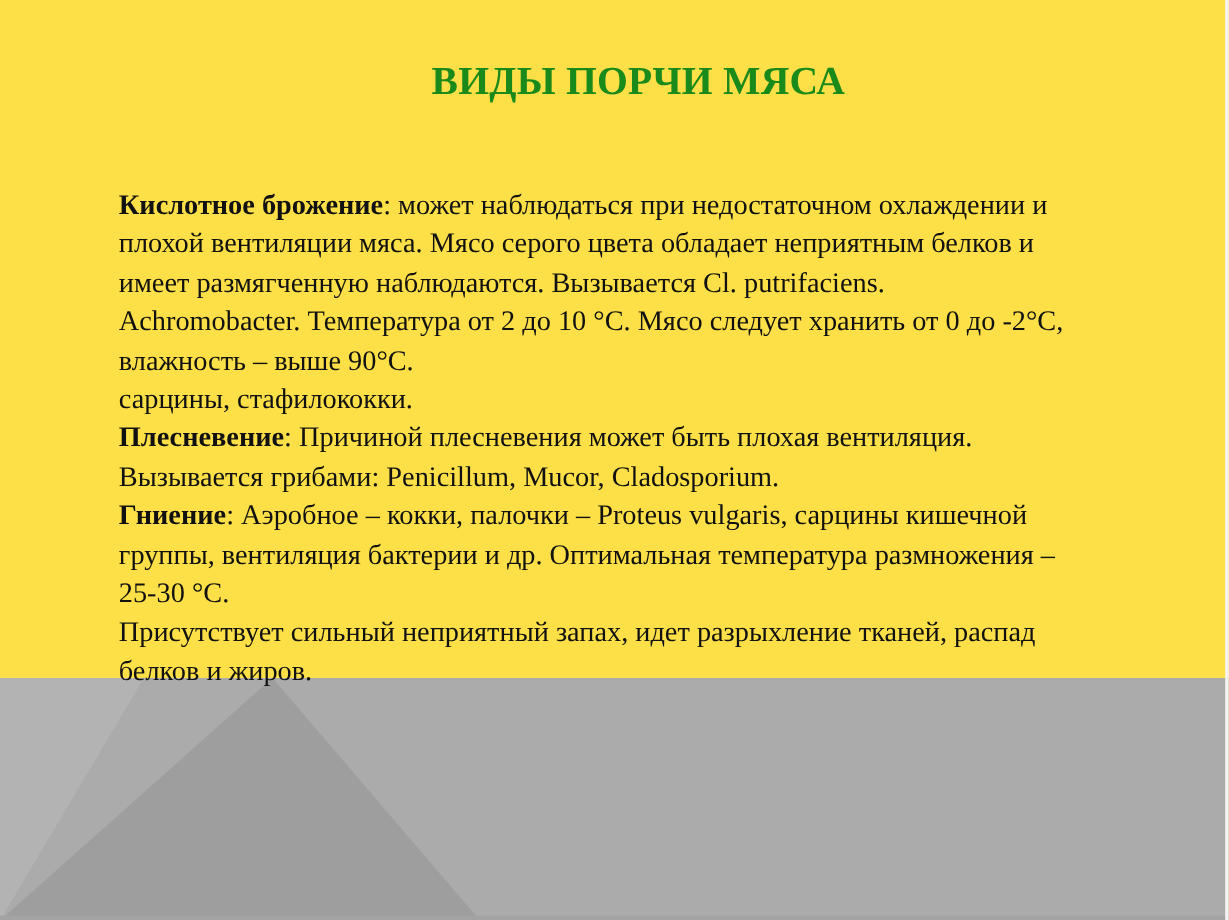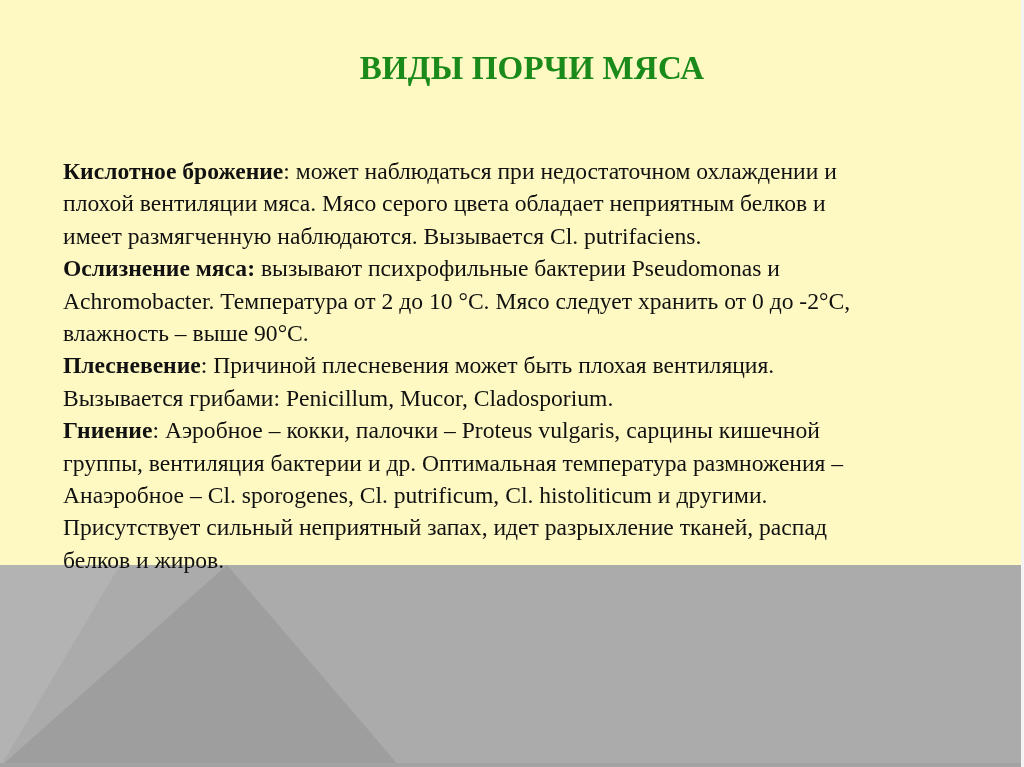--- a/index.html
+++ b/index.html
@@ -7,21 +7,21 @@
       padding: 0;
       width: 1024px;
       height: 767px;
       overflow: hidden;
       background: #ffffff;
     }
     .slide {
       position: relative;
       width: 1024px;
       height: 767px;
-      background: #fef9c3;
+      background: #fde047;
       overflow: hidden;
     }
     .bottom-band {
       position: absolute;
       left: 0;
       top: 565px;
       width: 1024px;
       height: 202px;
       background: #ababab;
     }
@@ -56,20 +56,21 @@
       top: 155px;
       width: 950px;
       font-family: "Liberation Serif", serif;
       font-size: 23.6px;
       line-height: 32.4px;
       color: #111111;
     }
     .body-text .line {
       white-space: nowrap;
       height: 32.4px;
+      margin-left: 36px;
     }
     .b { font-weight: bold; }
   </style>
 </head>
 <body>
 
 <div class="slide">
 
   <div class="bottom-band">
     <svg width="1024" height="202" viewBox="0 0 1024 202">
@@ -89,45 +90,45 @@
       <span class="b">Кислотное брожение</span><span>: может наблюдаться при недостаточном охлаждении и</span>
     </div>
     <div class="line">
       <span>плохой вентиляции мяса. Мясо серого цвета обладает неприятным белков и</span>
     </div>
     <div class="line">
       <span>имеет размягченную наблюдаются. Вызывается Cl. putrifaciens.</span>
     </div>
 
     <div class="line">
-      <span class="b">Ослизнение мяса:</span><span> вызывают психрофильные бактерии Pseudomonas и</span>
-    </div>
-    <div class="line">
       <span>Achromobacter. Температура от 2 до 10 °С. Мясо следует хранить от 0 до -2°С,</span>
     </div>
     <div class="line">
       <span>влажность – выше 90°С.</span>
     </div>
 
+    <div class="line">
+      <span>сарцины, стафилококки.</span>
+    </div>
 
     <div class="line">
       <span class="b">Плесневение</span><span>: Причиной плесневения может быть плохая вентиляция.</span>
     </div>
     <div class="line">
       <span>Вызывается грибами: Penicillum, Mucor, Cladosporium.</span>
     </div>
 
     <div class="line">
       <span class="b">Гниение</span><span>: Аэробное – кокки, палочки – Proteus vulgaris, сарцины кишечной</span>
     </div>
     <div class="line">
       <span>группы, вентиляция бактерии и др. Оптимальная температура размножения –</span>
     </div>
     <div class="line">
-      <span>Анаэробное – Cl. sporogenes, Cl. putrificum, Cl. histoliticum и другими.</span>
+      <span>25-30 °С.</span>
     </div>
     <div class="line">
       <span>Присутствует сильный неприятный запах, идет разрыхление тканей, распад</span>
     </div>
     <div class="line">
       <span>белков и жиров.</span>
     </div>
 
   </div>
 </div>

